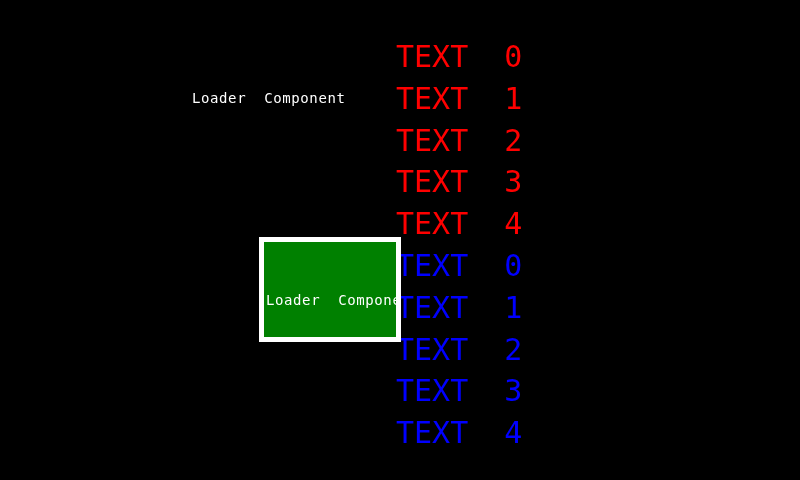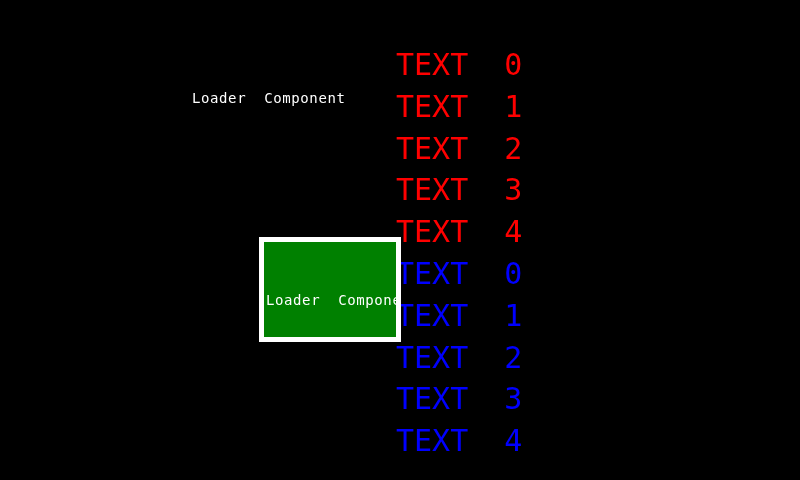--- a/index.html
+++ b/index.html
@@ -13,21 +13,21 @@
     height: 480px;
     background: #000000;
     overflow: hidden;
     font-family: "DejaVu Sans Mono", monospace;
   }
 
   
   .text-list {
     position: absolute;
     left: 396px;
-    top: 44px;
+    top: 36px;
     width: 140px;
   }
   .text-row {
     height: 41.8px;
     line-height: 41.8px;
     font-family: "DejaVu Sans Mono", monospace;
     font-size: 30px;
     letter-spacing: 0px;
     white-space: pre;
   }

